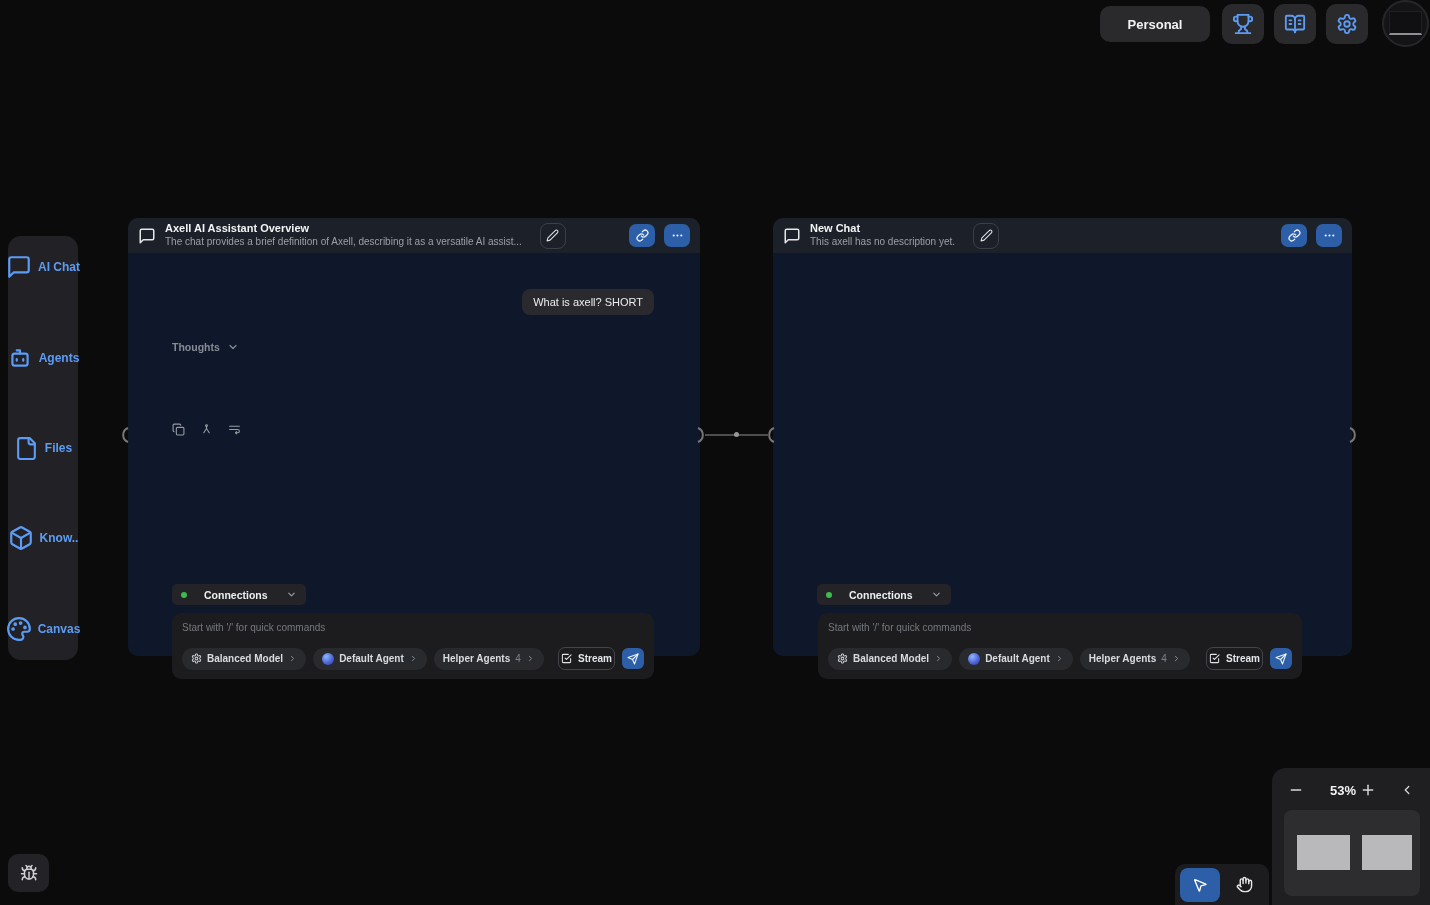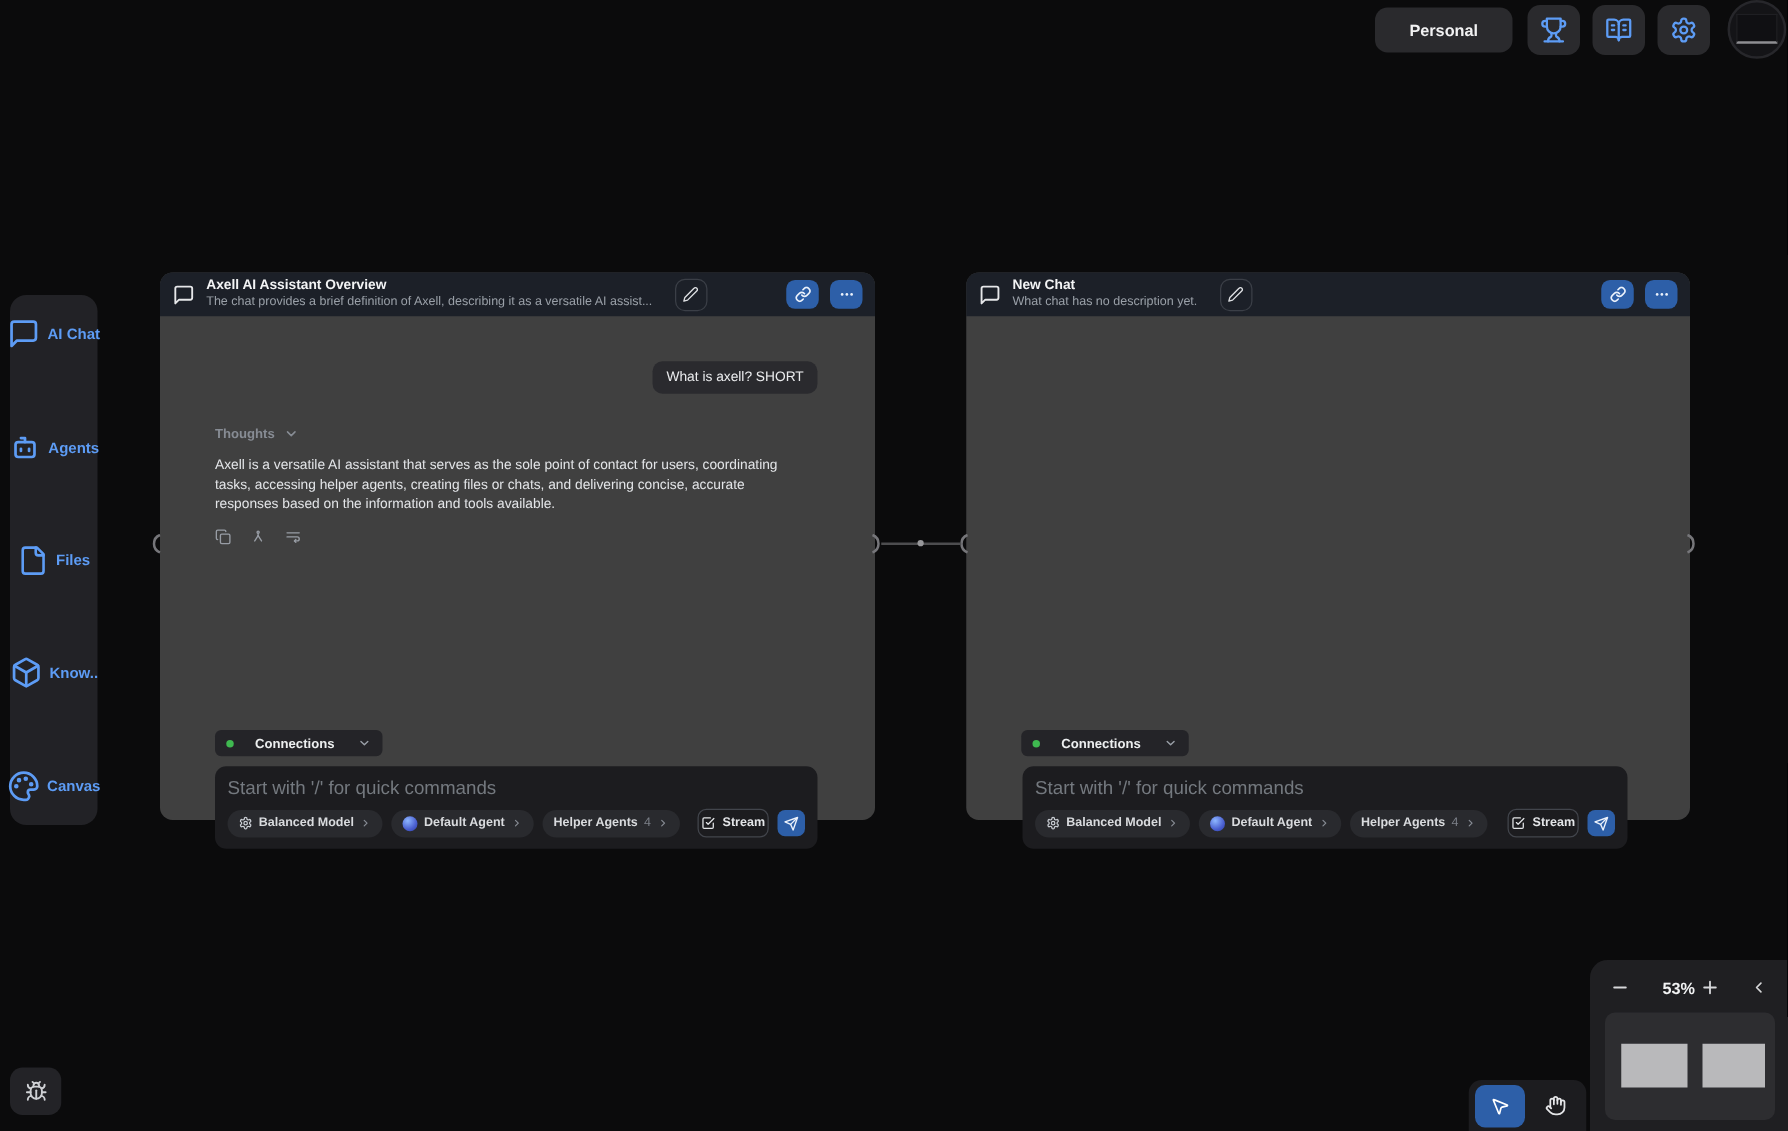--- a/index.html
+++ b/index.html
@@ -30,21 +30,21 @@
     border:1px solid #1f1f23; border-bottom:2px solid #8f8f93; }
 
   
   .sidebar { position:absolute; left:8px; top:236px; width:70px; height:424px; background:#222226;
     border-radius:13px; display:flex; flex-direction:column; align-items:center; justify-content:space-between;
     padding:18px 0; }
   .side-item { display:flex; flex-direction:row; align-items:center; gap:6px; color:#5d9cf5; cursor:pointer; }
   .side-item .lbl { font-size:12px; font-weight:bold; color:#5d9cf5; white-space:nowrap; }
 
   
-  .card { position:absolute; top:218px; height:438px; background:#404040; border-radius:10px; }
+  .card { position:absolute; top:218px; height:438px; background:#0f172a; border-radius:10px; }
   .card.c0 { left:128px; width:572px; }
   .card.c1 { left:773px; width:579px; }
   .card-header { height:35px; background:#1c2028; border-radius:10px 10px 0 0; display:flex; align-items:center;
     padding:0 10px; gap:9px; }
   .card-header .chat-ic { color:#e6e7e9; }
   .titles { display:flex; flex-direction:column; justify-content:center; line-height:1.25; }
   .card-title { font-size:11px; font-weight:bold; color:#f3f4f5; white-space:nowrap; }
   .card-desc { font-size:10px; color:#9aa0a8; white-space:nowrap; }
   .edit-btn { width:26px; height:26px; border:1px solid #3b3f47; border-radius:8px; display:flex;
     align-items:center; justify-content:center; color:#dfe1e4; margin-left:9px; cursor:pointer; background:transparent; }
@@ -64,21 +64,21 @@
   .msg-actions .ico { cursor:pointer; }
 
   .connections-btn { position:absolute; left:44px; top:331px; width:134px; height:21px; background:#242428;
     border-radius:5px; display:flex; align-items:center; gap:17px; padding:0 9px; cursor:pointer; }
   .conn-dot { width:6px; height:6px; border-radius:50%; background:#3fb950; }
   .conn-lbl { font-size:10.5px; font-weight:bold; color:#eceeef; flex:1; }
 
   .composer { position:absolute; top:360px; height:66px; background:#1c1c1f; border-radius:9px; padding:9px 10px; }
   .c0 .composer { left:44px; width:482px; }
   .c1 .composer { left:45px; width:484px; }
-  .composer .ph { font-size:15px; color:#74797f; }
+  .composer .ph { font-size:10px; color:#74797f; }
   .pill-row { position:absolute; left:10px; right:10px; bottom:9px; display:flex; align-items:center; gap:7px; }
   .pill { height:22px; background:#292a2e; border-radius:12px; display:flex; align-items:center; gap:5px;
     padding:0 9px; cursor:pointer; }
   .pill .lbl { font-size:10px; font-weight:bold; color:#d9dbde; white-space:nowrap; }
   .pill .count { font-size:10px; color:#7c8089; }
   .pill .chev { color:#878c94; }
   .agent-orb { width:12px; height:12px; border-radius:50%; background:radial-gradient(circle at 35% 30%, #8db6ff, #4a5fd0 60%, #2b3aa0); }
   .stream-btn { margin-left:auto; height:23px; border:1px solid #42454c; border-radius:7px; display:flex;
     align-items:center; gap:6px; padding:0 2px; color:#e3e5e8; cursor:pointer; background:transparent; }
   .stream-btn .lbl { font-size:10px; font-weight:bold; color:#e3e5e8; }
@@ -247,21 +247,20 @@
     <div class="card-body">
       <div class="user-bubble">What is axell? SHORT</div>
       <div class="thoughts-row">
         <span>Thoughts</span>
         <span class="ico">
           <svg width="12" height="12" viewBox="0 0 24 24" fill="none" stroke="currentColor" stroke-width="2.4" stroke-linecap="round" stroke-linejoin="round">
               <path d="m6 9 6 6 6-6"></path>
             </svg>
         </span>
       </div>
-      <div class="assistant-text">Axell is a versatile AI assistant that serves as the sole point of contact for users, coordinating tasks, accessing helper agents, creating files or chats, and delivering concise, accurate responses based on the information and tools available.</div>
       <div class="msg-actions">
         <span class="ico">
           <svg width="13" height="13" viewBox="0 0 24 24" fill="none" stroke="currentColor" stroke-width="2" stroke-linecap="round" stroke-linejoin="round">
               <rect x="8" y="8" width="14" height="14" rx="2"></rect>
               <path d="M4 16c-1.1 0-2-.9-2-2V4c0-1.1.9-2 2-2h10c1.1 0 2 .9 2 2"></path>
             </svg>
         </span>
         <span class="ico">
           <svg width="13" height="13" viewBox="0 0 24 24" fill="none" stroke="currentColor" stroke-width="2" stroke-linecap="round" stroke-linejoin="round">
               <circle cx="12" cy="5" r="1.6"></circle>
@@ -348,21 +347,21 @@
 
   <div class="card c1">
     <div class="card-header">
       <span class="ico chat-ic">
         <svg width="18" height="18" viewBox="0 0 24 24" fill="none" stroke="currentColor" stroke-width="2" stroke-linecap="round" stroke-linejoin="round">
             <path d="M21 15a2 2 0 0 1-2 2H7l-4 4V5a2 2 0 0 1 2-2h14a2 2 0 0 1 2 2z"></path>
           </svg>
       </span>
       <div class="titles">
         <div class="card-title">New Chat</div>
-        <div class="card-desc">What chat has no description yet.</div>
+        <div class="card-desc">This axell has no description yet.</div>
       </div>
       <div class="edit-btn">
         <span class="ico">
           <svg width="13" height="13" viewBox="0 0 24 24" fill="none" stroke="currentColor" stroke-width="2" stroke-linecap="round" stroke-linejoin="round">
               <path d="M17 3a2.85 2.83 0 1 1 4 4L7.5 20.5 2 22l1.5-5.5Z"></path>
             </svg>
         </span>
       </div>
       <div class="hdr-spacer"></div>
       <div class="hdr-blue-btn">

